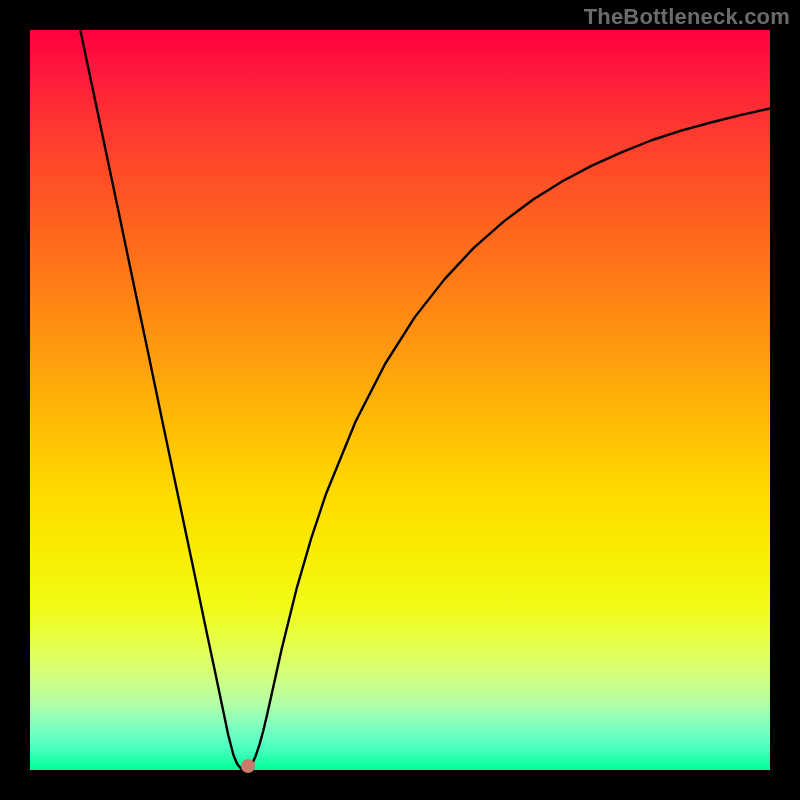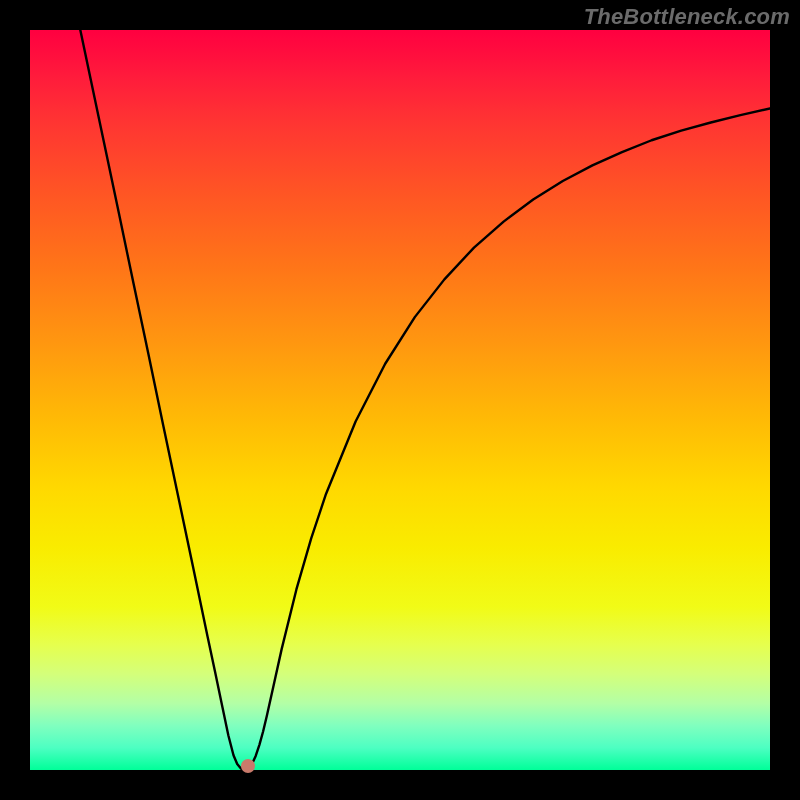--- a/index.html
+++ b/index.html
@@ -2,21 +2,20 @@
 <html><head>
 <meta charset="utf-8">
 <style>
   * { margin: 0; padding: 0; box-sizing: border-box; }
   html, body { width: 800px; height: 800px; overflow: hidden; background: #000; }
   .frame {
     position: relative;
     width: 800px;
     height: 800px;
     background: #000;
-    font-style: italic;
   }
   .watermark {
     position: absolute;
     top: 4px;
     right: 10px;
     font-family: Arial, Helvetica, sans-serif;
     font-size: 22px;
     font-weight: 600;
     color: #6b6b6b;
     letter-spacing: 0.2px;

